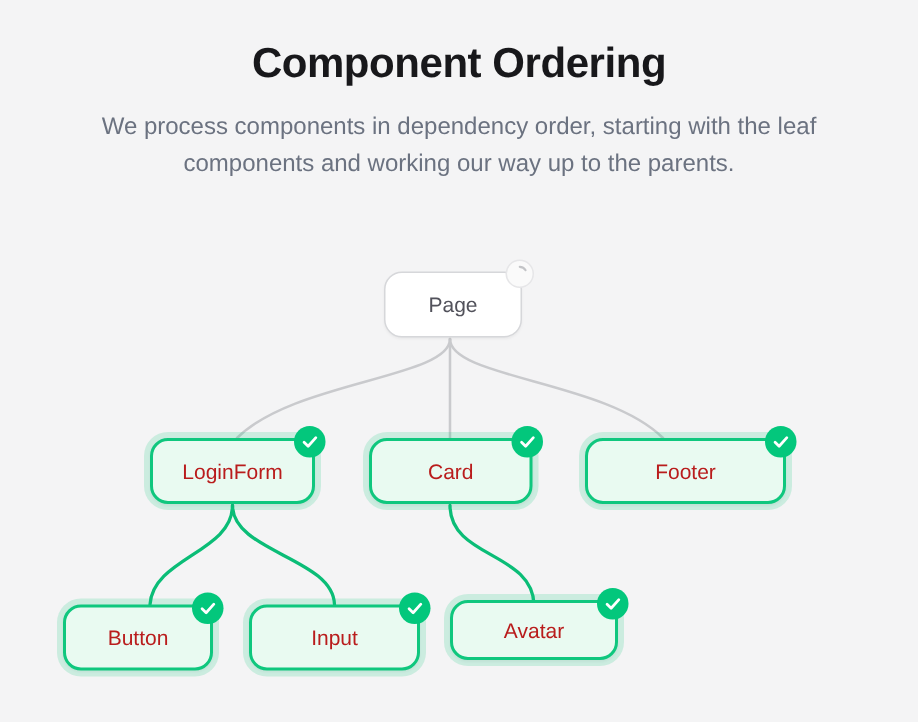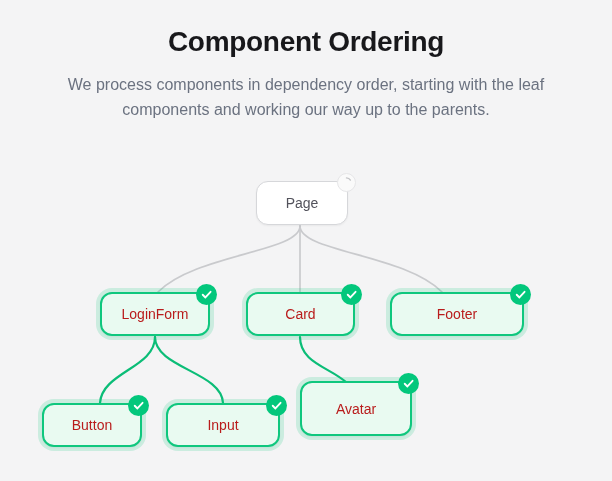--- a/index.html
+++ b/index.html
@@ -191,21 +191,21 @@
           </span>
         </div>
         <div class="node is-done" style="left: 166px; top: 403px; width: 114px; height: 44px;">
           <span class="node-label">Input</span>
           <span class="badge badge-done">
             <svg width="13" height="13" viewBox="0 0 24 24">
               <path d="M5 12.5 L10 17.5 L19.5 7" fill="none" stroke="#ffffff" stroke-width="3.4" stroke-linecap="round" stroke-linejoin="round"></path>
             </svg>
           </span>
         </div>
-        <div class="node is-done" style="left: 300px; top: 381px; width: 112px; height: 55px;">
+        <div class="node is-done" style="left: 300px; top: 400px; width: 112px; height: 40px;">
           <span class="node-label">Avatar</span>
           <span class="badge badge-done">
             <svg width="13" height="13" viewBox="0 0 24 24">
               <path d="M5 12.5 L10 17.5 L19.5 7" fill="none" stroke="#ffffff" stroke-width="3.4" stroke-linecap="round" stroke-linejoin="round"></path>
             </svg>
           </span>
         </div>
       </div>
   </div>
 

